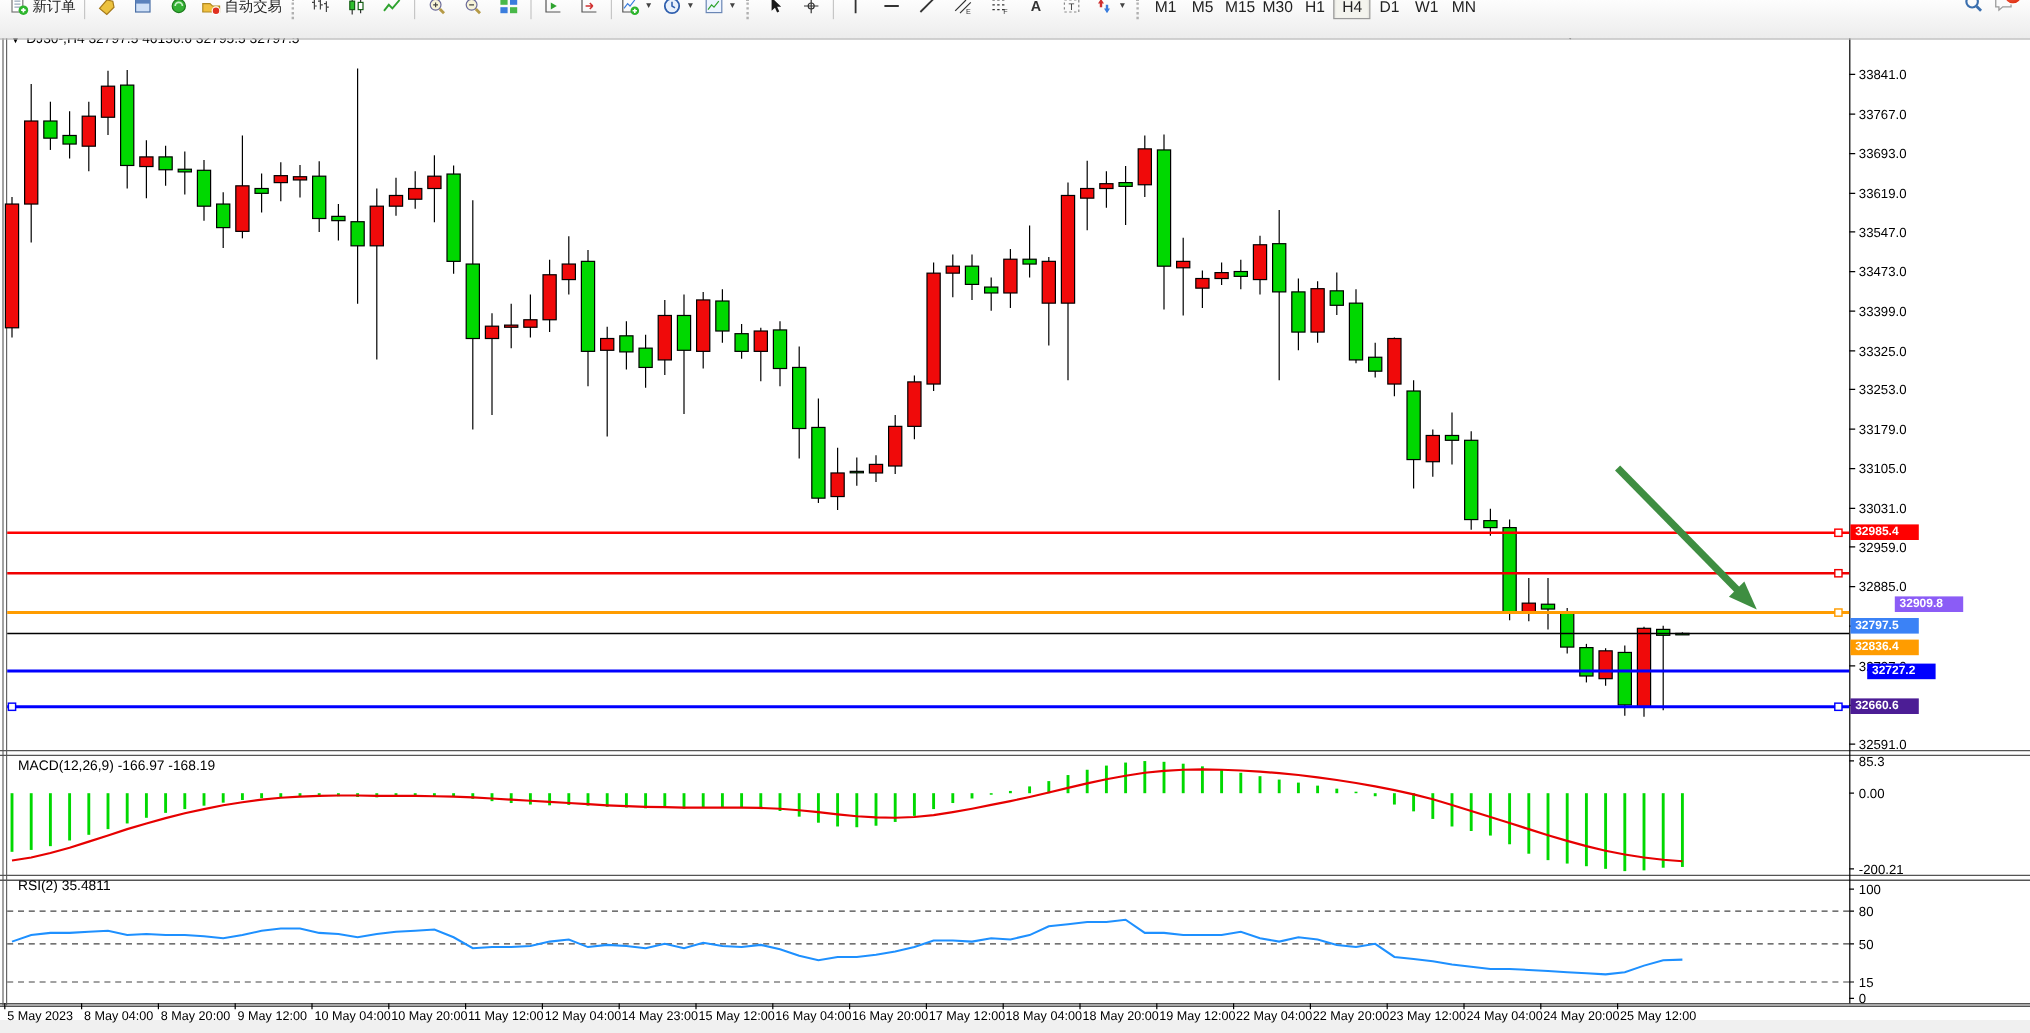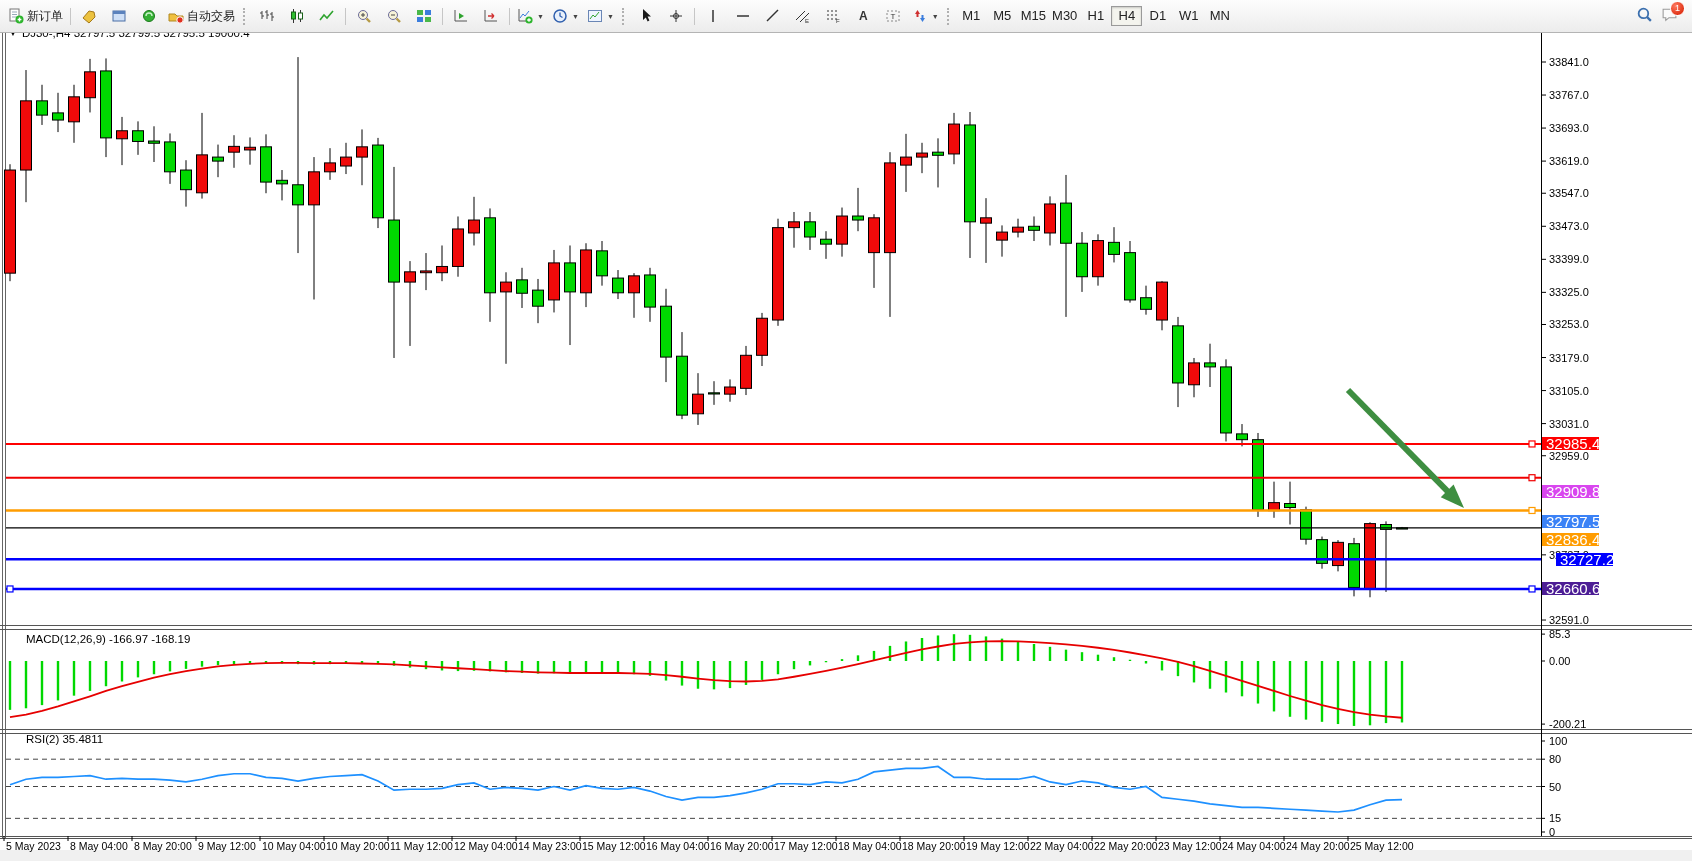--- a/index.html
+++ b/index.html
@@ -1,33 +1,33 @@
 <!DOCTYPE html>
 <html><head>
 <meta charset="utf-8">
 <style>
   html,body{margin:0;padding:0}
   body{width:1692px;height:861px;background:#f0f0f0;font-family:"Liberation Sans",sans-serif;position:relative;overflow:hidden}
-  .toolbar{position:absolute;top:0;left:0;width:1692px;height:23px;background:linear-gradient(#fdfdfd,#ececec);border-bottom:1px solid #b4b4b4;display:flex;align-items:center;padding:16px 4px;box-sizing:border-box;z-index:30}
+  .toolbar{position:absolute;top:0;left:0;width:1692px;height:23px;background:linear-gradient(#fdfdfd,#ececec);border-bottom:1px solid #b4b4b4;display:flex;align-items:flex-end;padding:16px 4px;box-sizing:border-box;z-index:30}
   .tb-btn{height:20px;min-width:22px;display:flex;align-items:center;justify-content:center;gap:3px;padding:0 3px;border:1px solid transparent;border-radius:2px;font-size:12px;color:#222;cursor:default;white-space:nowrap}
   .tb-btn svg{display:block}
   .tb-sep{width:1px;height:17px;background:#c6c6c6;margin:0 3px;flex:0 0 auto}
   .grip{width:3px;height:17px;margin:0 4px;border-left:2px dotted #b0b0b0;flex:0 0 auto}
   .dd{font-size:7px;color:#444;margin-left:1px}
   .tf-btn{font-size:13px;min-width:25px;text-align:center;height:18px;line-height:17px;border:1px solid transparent;color:#222;padding:0 2px}
   .tf-btn.active{background:#f4f4ee;border:1px solid #9a9a9a;box-shadow:inset 0 1px 2px rgba(0,0,0,.18)}
   .tb-right{margin-left:auto;display:flex;align-items:center;gap:8px;padding-right:10px}
   .chat-wrap{position:relative}
   .chat-badge{position:absolute;top:-5px;right:-7px;width:13px;height:13px;border-radius:50%;background:radial-gradient(circle at 35% 30%,#ff7a60,#e03418 70%);color:#fff;font-size:9px;line-height:13px;text-align:center;border:1px solid #fff}
   .chart-title{position:absolute;left:9px;top:27px;font-size:11.5px;color:#000;z-index:20;display:flex;align-items:center;gap:5px}
   .chart-title .tri{font-size:8px}
-  .ind-label{position:absolute;left:26px;font-size:11.5px;color:#000;z-index:20}
+  .ind-label{position:absolute;left:15px;font-size:11.5px;color:#000;z-index:20}
   #macd-label{top:633px}
   #rsi-label{top:733px}
-  .badge{position:absolute;left:1542px;width:57px;height:13px;font-size:15px;font-weight:normal;line-height:13px;color:#fff;padding-left:4px;box-sizing:border-box;z-index:25}
+  .badge{position:absolute;left:1542px;width:57px;height:13px;font-size:10px;font-weight:bold;line-height:13px;color:#fff;padding-left:4px;box-sizing:border-box;z-index:25}
   svg#chart{position:absolute;top:0;left:0;z-index:10}
   text{font-family:"Liberation Sans",sans-serif}
 </style>
 </head>
 <body>
 
 <div class="toolbar" id="toolbar">
     <div class="tb-btn">
       <svg width="16" height="16" viewBox="0 0 16 16">
         <rect x="2" y="1" width="9" height="12" fill="#fff" stroke="#777"></rect>
@@ -786,24 +786,24 @@
     <line x1="6" y1="588.9624308000007" x2="1541" y2="588.9624308000007" stroke="#0000ff" stroke-width="2.5"></line>
     <rect x="7" y="585.9624308000007" width="6" height="6" fill="#fff" stroke="#0000ff" stroke-width="1.2"></rect>
     <rect x="1529" y="585.9624308000007" width="6" height="6" fill="#fff" stroke="#0000ff" stroke-width="1.2"></rect>
     <line x1="1348" y1="390" x2="1452.7833995507037" y2="496.59000988778484" stroke="#3e8e41" stroke-width="6"></line>
     <polygon points="1464,508 1440.7569798879347,497.19435258440643 1453.5932187641768,484.5756770789481" fill="#3e8e41"></polygon>
     <path d="M1303 26 h11 l-5.5 7 z" fill="#000"></path>
   </svg>
 
 <div class="chart-title">
   <span class="tri">▼</span>
-  <span>DJ30-,H4  32797.5 32799.5 32795.5 19000.4</span>
+  <span>DJ30-,H4  32797.5 46156.6 32795.5 32797.5</span>
 </div>
 <div class="ind-label" id="macd-label">MACD(12,26,9) -166.97 -168.19</div>
 <div class="ind-label" id="rsi-label">RSI(2) 35.4811</div>
 <div id="badges">
     <div class="badge" style="top: 437.463px; background: rgb(255, 0, 0);">32985.4</div>
-    <div class="badge" style="top: 485px; background: #d946ef;">32909.8</div>
+    <div class="badge" style="top: 497px; background: #8b5cf6; margin-left: 37px;">32909.8</div>
     <div class="badge" style="top: 533px; background: rgb(255, 156, 0);">32836.4</div>
     <div class="badge" style="top: 515px; background: #3b82f6;">32797.5</div>
     <div class="badge" style="top: 552.73px; background: rgb(0, 0, 255); margin-left: 14px;">32727.2</div>
     <div class="badge" style="top: 582.462px; background: #4c1d95;">32660.6</div>
   </div>
 
 </body></html>

